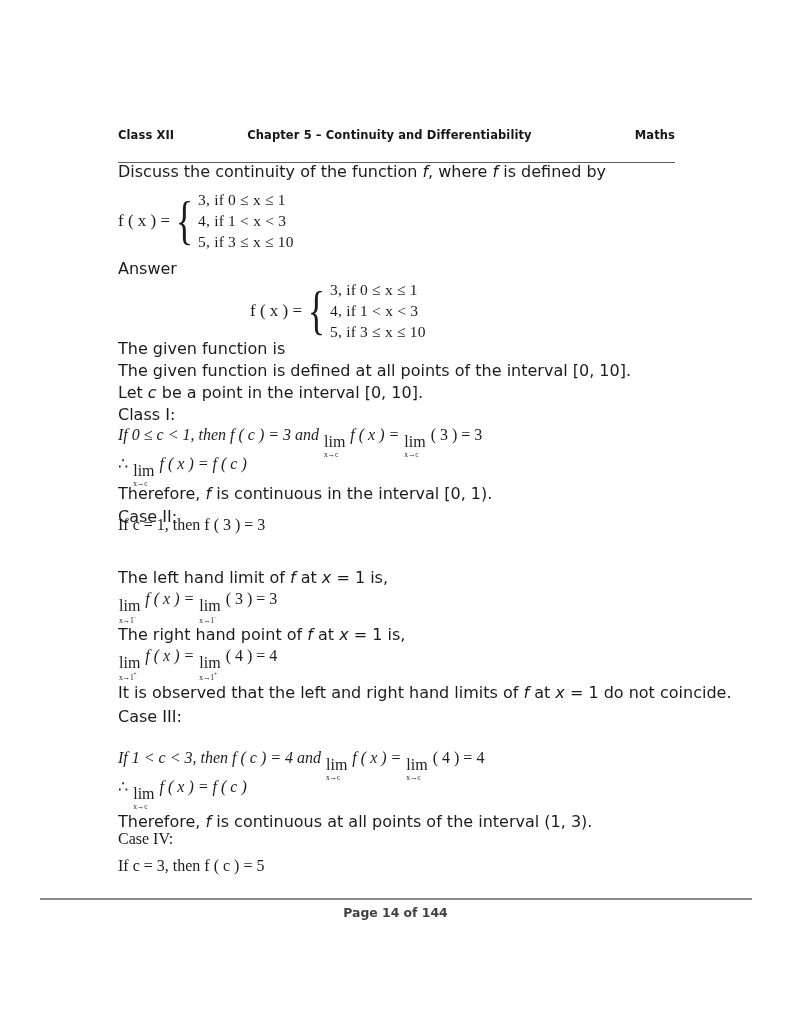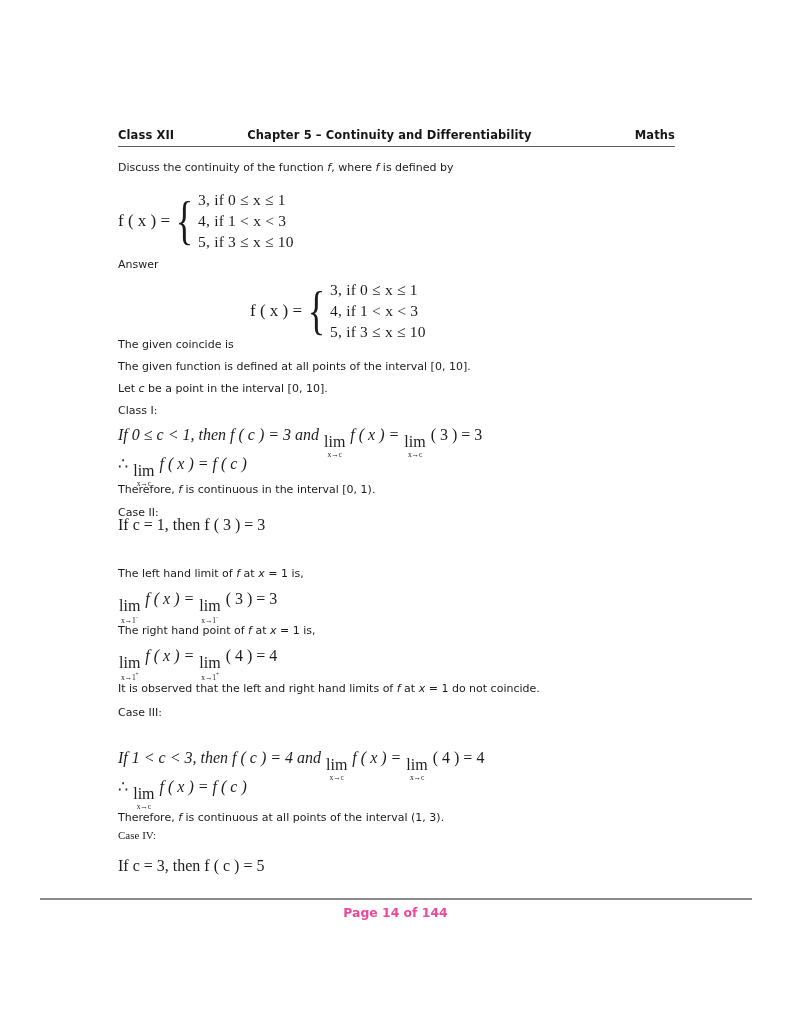--- a/index.html
+++ b/index.html
@@ -30,29 +30,29 @@
     left: 118px;
     top: 128px;
     width: 557px;
     display: flex;
     align-items: baseline;
     justify-content: space-between;
     font-size: 11.5px;
     font-weight: 700;
     letter-spacing: 0.1px;
     color: #161616;
-    padding-bottom: 4px;
+    padding-bottom: 20px;
     border-bottom: 1.6px solid #5d5d5d;
   }
   .header .h-left   { flex: 0 0 auto; }
   .header .h-center { flex: 1 1 auto; text-align: center; margin-left: -30px;}
   .header .h-right  { flex: 0 0 auto; }
   .ptext {
     font-family: "DejaVu Sans", sans-serif;
-    font-size: 11px;
+    font-size: 16px;
     line-height: 1.35;
     color: #1b1b1b;
     white-space: nowrap;
   }
   .ptext i, .mi {
     font-style: italic;
   }
 
   
   .math {
@@ -94,21 +94,21 @@
     font-family: "Liberation Serif", "DejaVu Serif", serif;
     font-size: 15.5px;
     white-space: nowrap;
     letter-spacing: 0.2px;
   }
 
   
   .lim {
     display: inline-flex;
     flex-direction: column;
-    align-items: center;
+    align-items: flex-start;
     vertical-align: -0.45em;
     margin: 0 1px;
   }
   .lim .lim-op {
     font-family: "Liberation Serif", "DejaVu Serif", serif;
     font-size: 16px;
     font-style: normal;
     line-height: 1;
   }
   .lim .lim-sub {
@@ -138,21 +138,21 @@
   }
   .footer-text {
     position: absolute;
     left: 0;
     top: 905px;
     width: 791px;
     text-align: center;
     font-family: "DejaVu Sans", sans-serif;
     font-size: 12.4px;
     font-weight: 700;
-    color: #ec4899;
+    color: #404040;
   }
 </style>
 </head>
 <body>
 
 <div class="page">
 
   <div class="header">
     <span class="h-left">Class XII</span>
     <span class="h-center">Chapter 5 – Continuity and Differentiability</span>
@@ -176,21 +176,21 @@
   <div class="row piecewise" style="left:250px; top:281px;">
     <span class="pw-lhs">f ( x ) =</span>
     <span class="pw-brace">{</span>
     <span class="pw-rows">
       <span class="pw-row">3,  if 0 ≤ x ≤ 1</span>
       <span class="pw-row">4,  if 1 &lt; x &lt; 3</span>
       <span class="pw-row">5,  if 3 ≤ x ≤ 10</span>
     </span>
   </div>
 
-  <div class="row ptext" style="left:118px; top:338px;">The given coincide is</div>
+  <div class="row ptext" style="left:118px; top:338px;">The given function is</div>
 
   <div class="row ptext" style="left:118px; top:360px;">The given function is defined at all points of the interval [0, 10].</div>
 
   <div class="row ptext" style="left:118px; top:382px;"><span>Let </span><i class="mi">c</i><span> be a point in the interval [0, 10].</span></div>
 
   <div class="row ptext" style="left:118px; top:404px;">Class I:</div>
 
   <div class="row math" style="left:118px; top:427px;">
     <span class="v">If 0 ≤ c &lt; 1, then f ( c ) = 3 and</span>
     <span class="lim">

